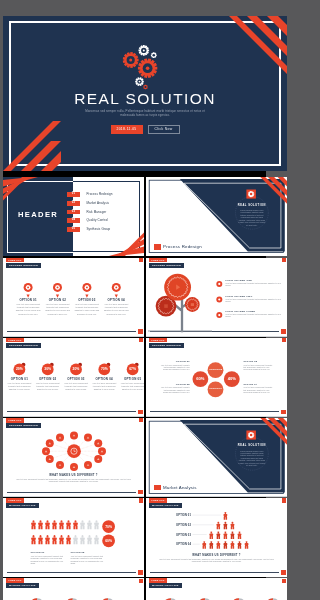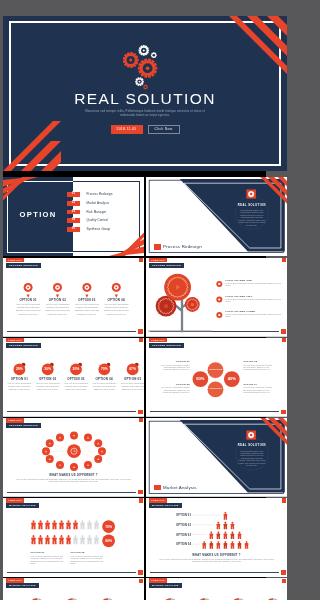--- a/index.html
+++ b/index.html
@@ -110,21 +110,21 @@
       <span class="btn btn-red">2018.11.05</span><span class="btn btn-out">Click Now</span>
     </div>
   </div>
 
   <div id="grid">
       <div class="sl col-l" style="top: 161.4px;">
         <div class="cs-outline"></div>
         <div class="cs-navy">
           <div class="bdr"></div>
         </div>
-        <div class="cs-title">OPTION</div>
+        <div class="cs-title">HEADER</div>
         <div class="cs-list">
           <div class="cs-row">
             <div class="cs-badge">01</div>
             <div class="cs-label">Process Redesign</div>
           </div>
           <div class="cs-row">
             <div class="cs-badge">02</div>
             <div class="cs-label">Market Analysis</div>
           </div>
           <div class="cs-row">

